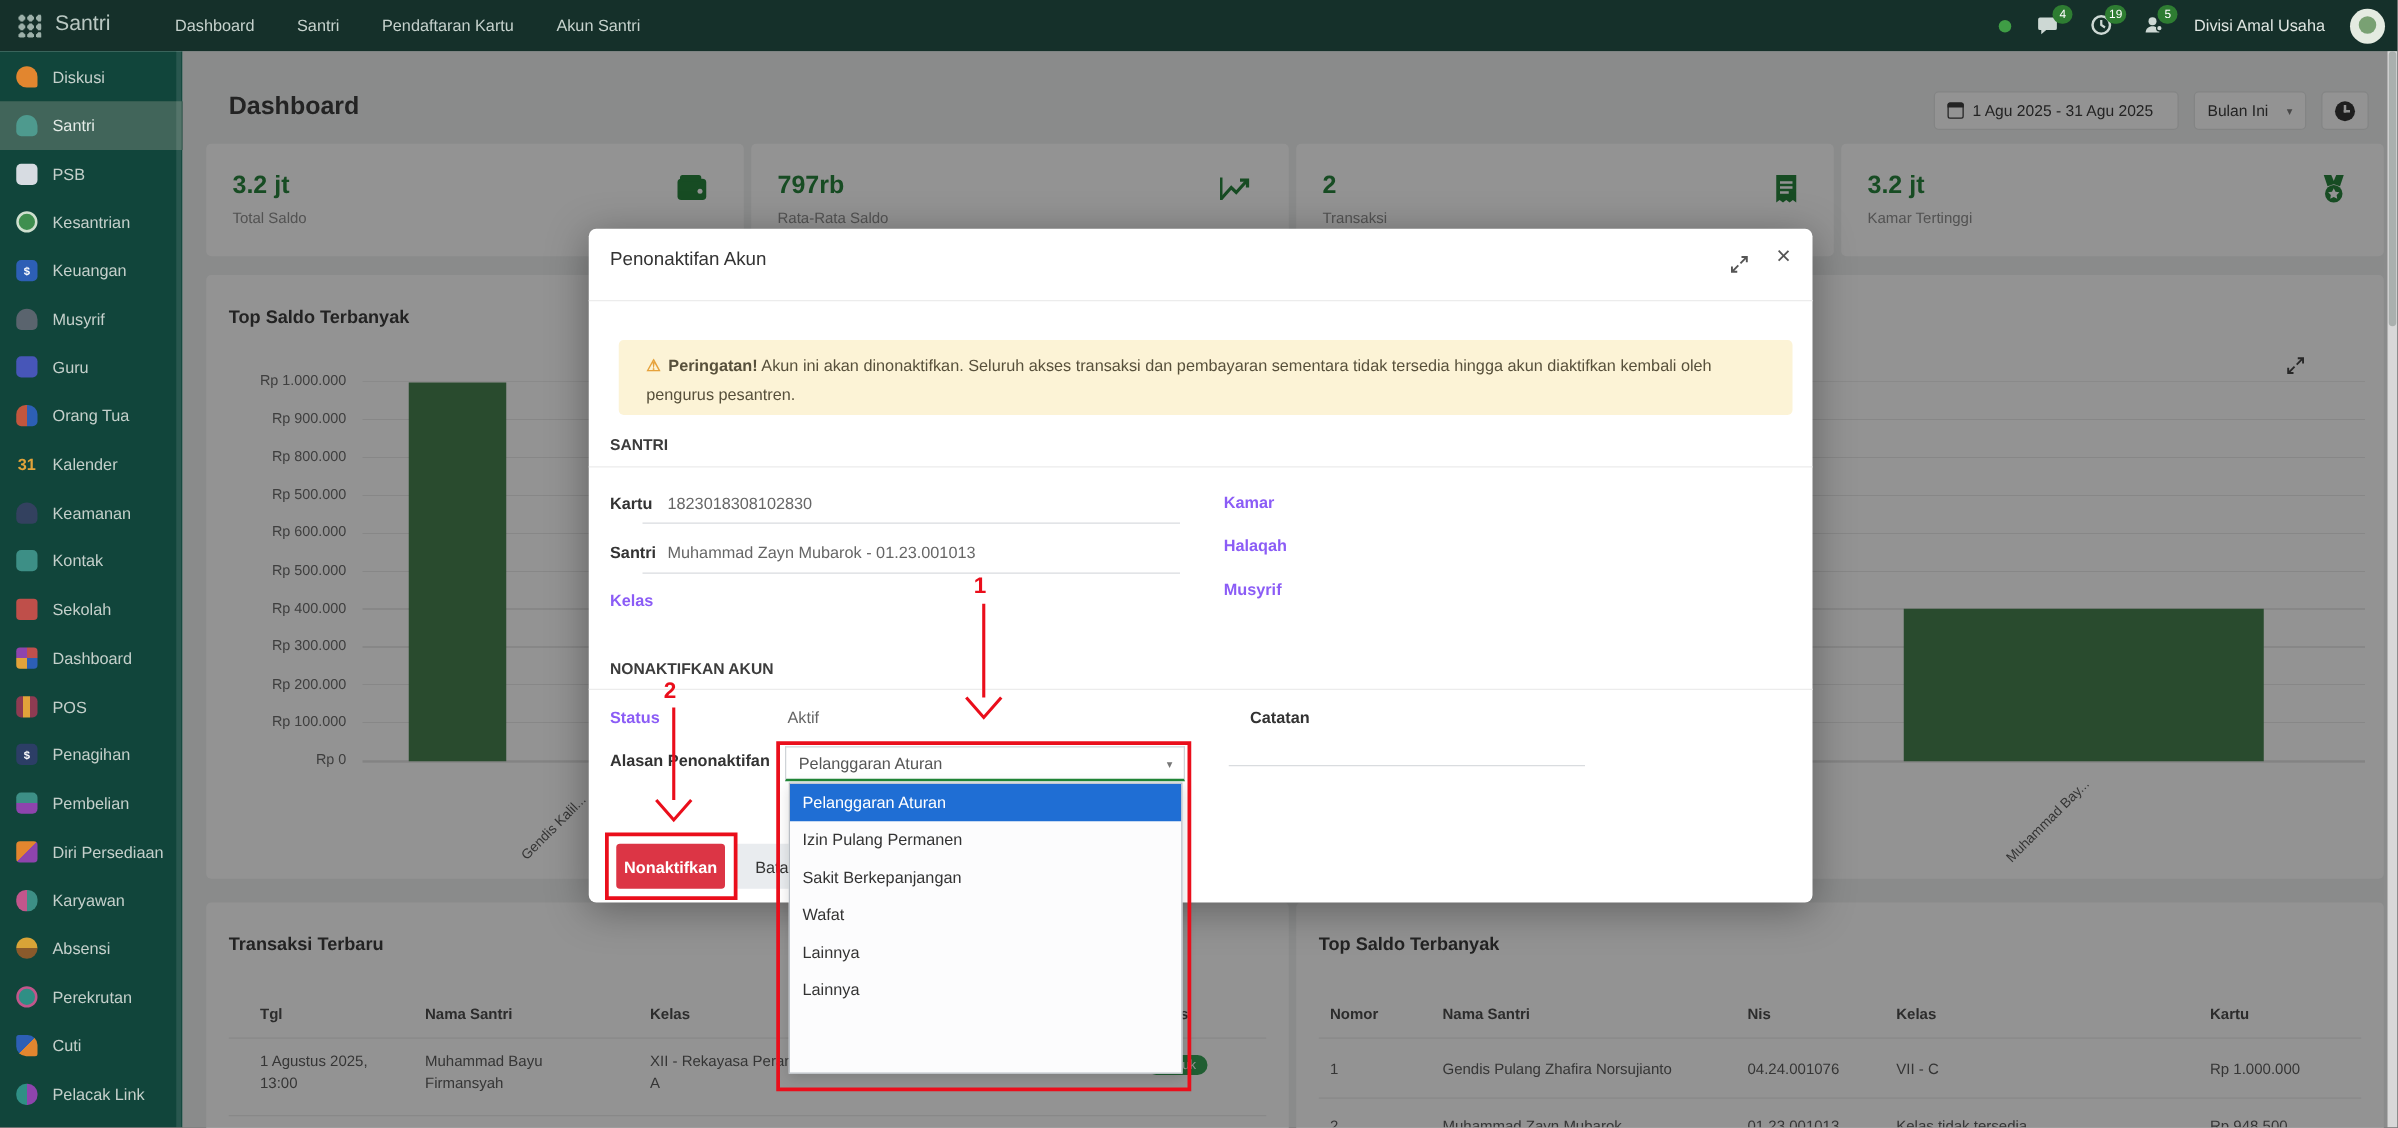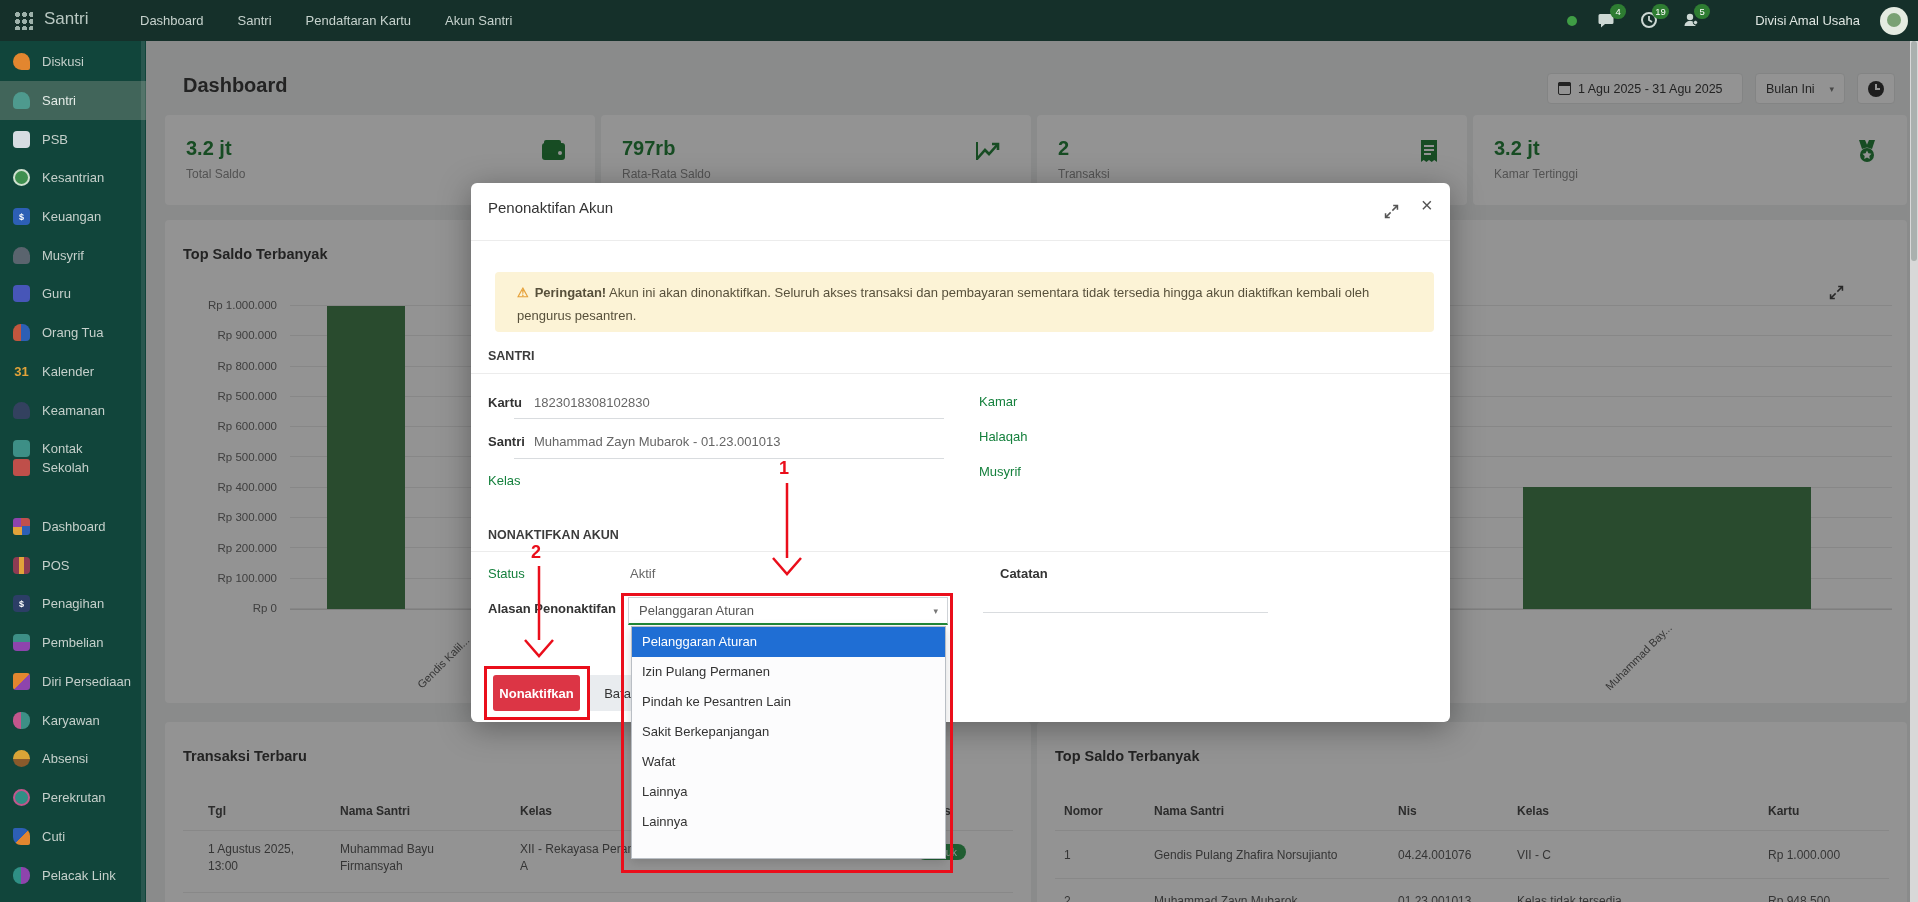--- a/index.html
+++ b/index.html
@@ -13,21 +13,21 @@
       radial-gradient(circle 2.6px, #9db1aa 2.6px, transparent 2.7px) 0 0/7px 7px; }
   .nav-brand { position:absolute; left:44px; top:9px; font-size:17px; color:#b9c8c2; }
   .nav-menu { position:absolute; left:140px; top:0; height:41px; display:flex; align-items:center; gap:34px; }
   .nav-item { font-size:13px; color:#c6d2cd; cursor:pointer; white-space:nowrap; }
   .nav-right { position:absolute; right:10px; top:0; height:41px; display:flex; align-items:center; gap:20px; }
   .status-dot { width:10px; height:10px; border-radius:50%; background:#3f9d45; }
   .nav-ic { position:relative; width:22px; height:22px; }
   .nav-ic svg { display:block; }
   .nav-badge { position:absolute; top:-6px; left:13px; min-width:16px; height:15px; padding:0 3px;
     background:#2e7d32; color:#fff; font-size:9.5px; line-height:15px; text-align:center; border-radius:8px; }
-  .nav-user { font-size:13px; color:#dfe6e2;margin-left:32px; }
+  .nav-user { font-size:13px; color:#dfe6e2; }
   .avatar { width:28px; height:28px; border-radius:50%; background:#e4ebe1; position:relative; overflow:hidden; }
   .avatar::after { content:""; position:absolute; left:7px; top:6px; width:14px; height:14px; border-radius:50%;
     background:#5e8f57; opacity:.8; }
 
   
   .sidebar { position:absolute; left:0; top:41px; width:146px; height:861px; background:#11453b; z-index:20; }
   .sb-scroll { position:absolute; right:1px; top:0; width:4px; height:100%; background:rgba(255,255,255,.10); }
   .sb-item { position:absolute; left:0; width:146px; height:39px; cursor:pointer; }
   .sb-item.active { background:#41655a; }
   .sb-label { position:absolute; left:42px; top:12px; font-size:13px; color:#c5d0cb; white-space:nowrap; }
@@ -111,21 +111,21 @@
     box-shadow:0 6px 32px rgba(0,0,0,.35); z-index:100; }
   .m-title { position:absolute; left:17px; top:16px; font-size:15px; font-weight:500; color:#333; }
   .m-expand { position:absolute; left:912px; top:20px; cursor:pointer; }
   .m-close { position:absolute; left:950px; top:11px; font-size:20px; color:#555; cursor:pointer; }
   .m-div { position:absolute; left:0; width:100%; height:1px; background:#ececec; }
   .alert { position:absolute; left:24px; top:89px; width:939px; height:60px; background:#fcf3d6; border-radius:4px;
     padding:9px 60px 0 22px; font-size:13px; color:#57503b; line-height:23px; }
   .warn-ic { color:#e6a23c; font-weight:bold; margin-right:6px; }
   .m-sec { position:absolute; left:17px; font-size:12.5px; font-weight:bold; color:#3c3c3c; }
   .f-label { position:absolute; font-size:13px; color:#333; font-weight:bold; }
-  .f-label.muted { color:#15803d; font-weight:normal; }
+  .f-label.muted { color:#8b5cf6; font-weight:bold; }
   .f-value { position:absolute; font-size:13px; color:#666; }
   .f-line { position:absolute; height:1px; background:#d9dcdf; }
 
   .select { position:absolute; left:157px; top:414px; width:320px; height:28px; background:#fff;
     border:1px solid #cfd3d7; border-bottom:2px solid #218838; cursor:pointer; }
   .select .sel-text { position:absolute; left:10px; top:5px; font-size:13px; color:#555; }
   .select .caret { position:absolute; right:9px; top:8px; }
   .dd-list { position:absolute; left:160px; top:443px; width:315px; height:233px; background:#fcfcfd;
     border:1px solid #b9bec4; overflow:hidden; z-index:130; box-shadow:0 3px 10px rgba(0,0,0,.15); }
   .dd-opt { height:30px; line-height:30px; padding-left:10px; font-size:13px; color:#333; cursor:pointer; }
@@ -222,21 +222,21 @@
         <span class="sb-label">Kalender</span>
       </div>
     <div class="sb-item" style="top:350px">
         <span class="sbi ic-security"></span>
         <span class="sb-label">Keamanan</span>
       </div>
     <div class="sb-item" style="top:388px">
         <span class="sbi ic-contact"></span>
         <span class="sb-label">Kontak</span>
       </div>
-    <div class="sb-item" style="top:407px">
+    <div class="sb-item" style="top:427px">
         <span class="sbi ic-dashboard" style="background:#bf4f4a"></span>
         <span class="sb-label">Sekolah</span>
       </div>
     <div class="sb-item" style="top:466px">
         <span class="sbi ic-dashboard"></span>
         <span class="sb-label">Dashboard</span>
       </div>
     <div class="sb-item" style="top:505px">
         <span class="sbi ic-pos"></span>
         <span class="sb-label">POS</span>
@@ -441,21 +441,20 @@
     <div class="f-line" style="left:512px; top:429px; width:285px;"></div>
 
     <span class="f-label" style="left:17px; top:418px">Alasan Penonaktifan</span>
     <div class="select">
       <span class="sel-text">Pelanggaran Aturan</span>
       <span class="caret">▾</span>
     </div>
     <div class="dd-list">
       <div class="dd-opt selected">Pelanggaran Aturan</div>
       <div class="dd-opt">Izin Pulang Permanen</div>
-      <div class="dd-opt">Pindah ke Pesantren Lain</div>
       <div class="dd-opt">Sakit Berkepanjangan</div>
       <div class="dd-opt">Wafat</div>
       <div class="dd-opt">Lainnya</div>
       <div class="dd-opt">Lainnya</div>
     </div>
 
     <button class="btn btn-danger">Nonaktifkan</button>
     <button class="btn btn-light">Batal</button>
   </div>
 

